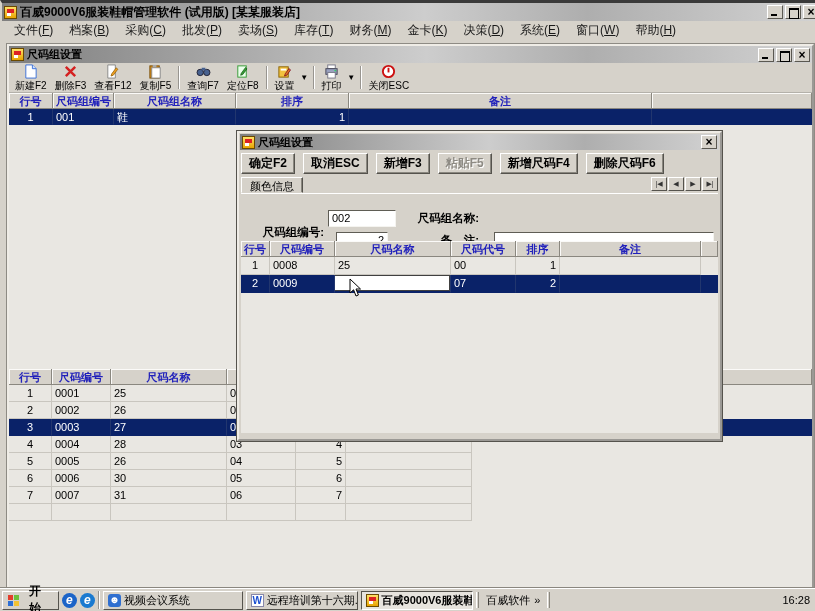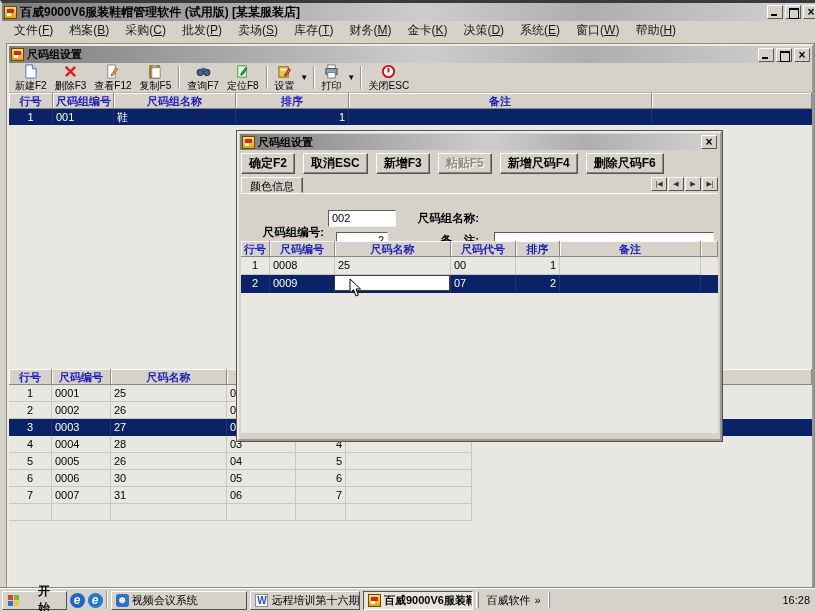--- a/index.html
+++ b/index.html
@@ -85,21 +85,21 @@
   .inp-sort{width:52px;margin-left:4px;text-align:right;}
   .dlg-grid{position:absolute;left:2px;right:2px;top:108px;height:192px;background:#e9e7e2;overflow:hidden;font-size:11px;}
   .dg-c0{width:29px;}.dg-c1{width:65px;}.dg-c2{width:116px;}.dg-c3{width:65px;}.dg-c4{width:44px;}.dg-c5{width:141px;}
   .dlg-grid .cell{height:18px;line-height:15px;}
   .dlg-grid .hrow .cell{height:16px;}
   .editcell{height:16px;background:#fff;border:1px solid #404040;margin:-1px 0 0 -1px;line-height:14px;color:#000;}
   
   .taskbar{position:absolute;left:0;right:0;bottom:0;height:23px;background:#d6d2ca;
     border-top:1px solid #fff;box-shadow:0 -1px 0 #8a877f;display:flex;align-items:center;
     padding:0 2px;gap:3px;z-index:60;font-size:11px;}
-  .startbtn{height:19px;display:flex;align-items:center;gap:19px;padding:0 5px;font-weight:bold;font-size:12px;
+  .startbtn{height:19px;display:flex;align-items:center;gap:10px;padding:0 5px;font-weight:bold;font-size:12px;
     background:#d6d2ca;border:1px solid;border-color:#fff #55534d #55534d #fff;}
   .winlogo{width:11px;height:11px;display:grid;grid-template-columns:5px 5px;grid-template-rows:5px 5px;gap:1px;}
   .winlogo i{display:block;}
   .ql{display:flex;gap:3px;align-items:center;}
   .qicon{width:15px;height:15px;border-radius:8px;background:#1b64c8;color:#fff;
     font-style:italic;font-weight:bold;font-size:12px;line-height:14px;text-align:center;}
   .tsep2{width:2px;height:18px;border-left:1px solid #989590;border-right:1px solid #fff;}
   .taskbtn{height:19px;display:flex;align-items:center;gap:3px;padding:0 4px;white-space:nowrap;overflow:hidden;
     background:#d6d2ca;border:1px solid;border-color:#fff #55534d #55534d #fff;font-size:11px;}
   .taskbtn.active{border-color:#55534d #fff #fff #55534d;background:#e7e4de;font-weight:bold;}

